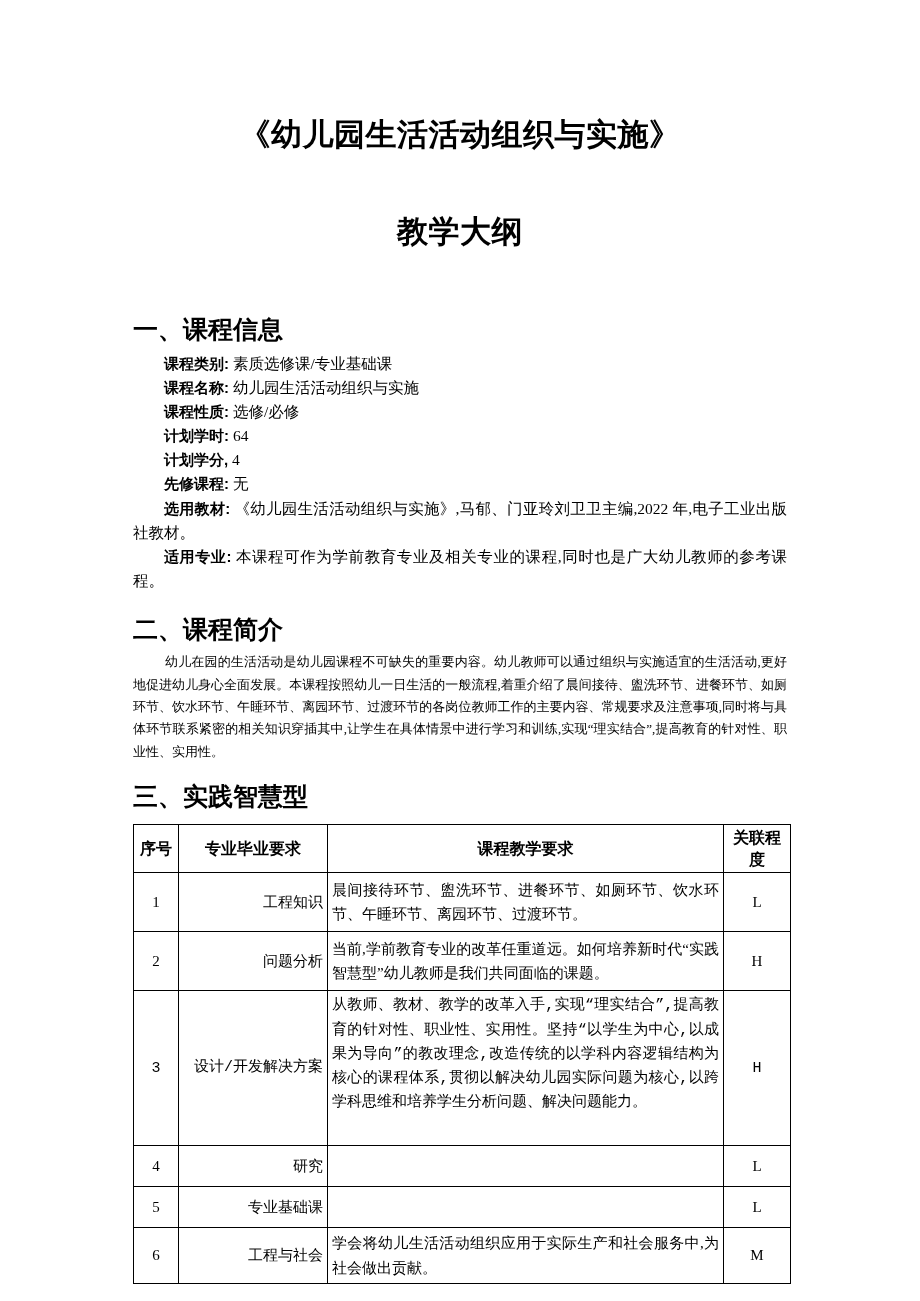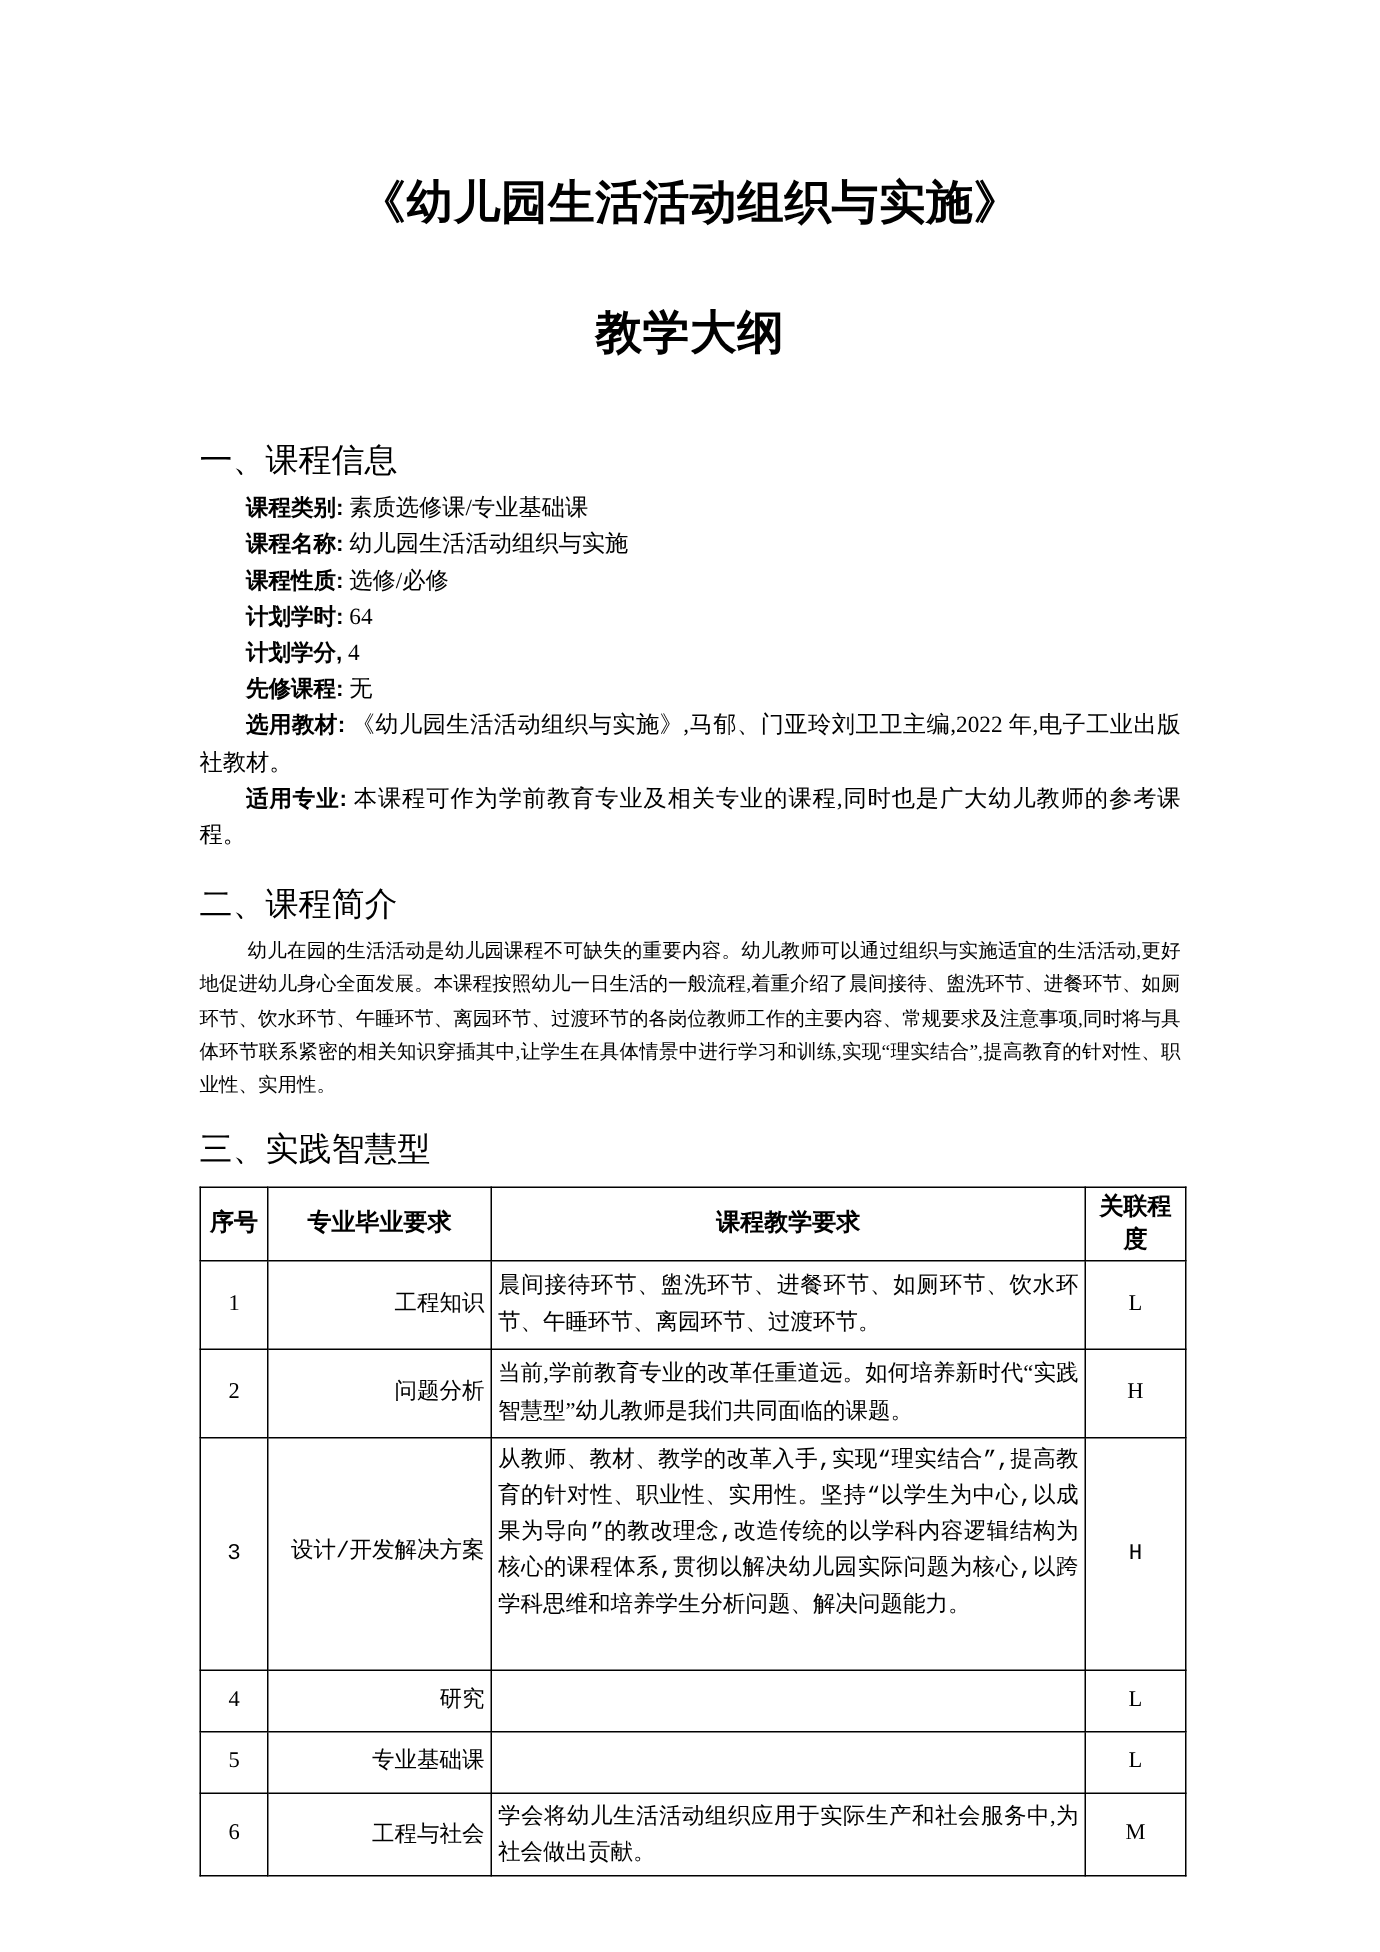--- a/index.html
+++ b/index.html
@@ -33,30 +33,30 @@
     margin: 0;
     padding-top: 116px;
     line-height: 1.25;
   }
   .doc-subtitle {
     text-align: center;
     font-family: "Liberation Sans", sans-serif;
     font-weight: bold;
     font-size: 31px;
     letter-spacing: 0.5px;
-    margin: 4px;
+    margin: 14px;
     padding-top: 44px;
     line-height: 1.25;
   }
 
   
   .section-heading {
     font-family: "Liberation Sans", sans-serif;
-    font-weight: normal;
-    font-size: 22px;
+    font-weight: bold;
+    font-size: 25px;
     margin: 0;
     line-height: 1.4;
   }
   .sec1 { padding-top: 46px; }
   .sec2 { padding-top: 19px; }
   .sec3 { padding-top: 16px; }
 
   
   .info-list {
     margin: 0;

